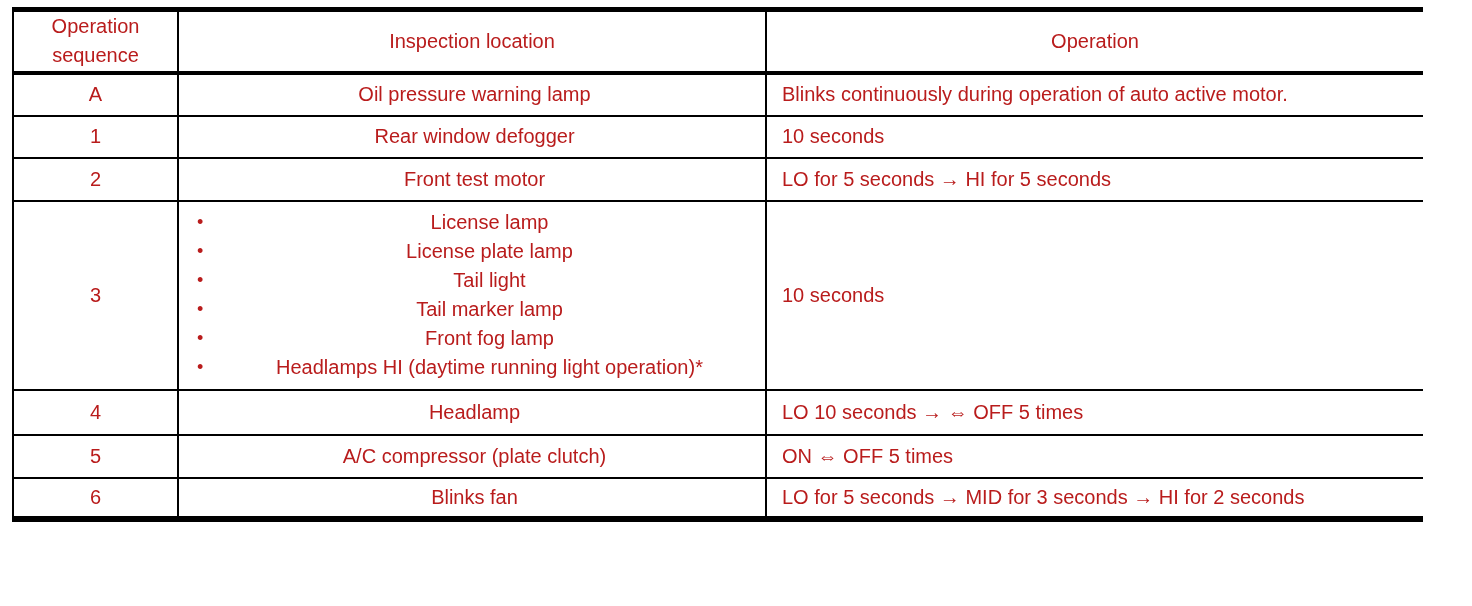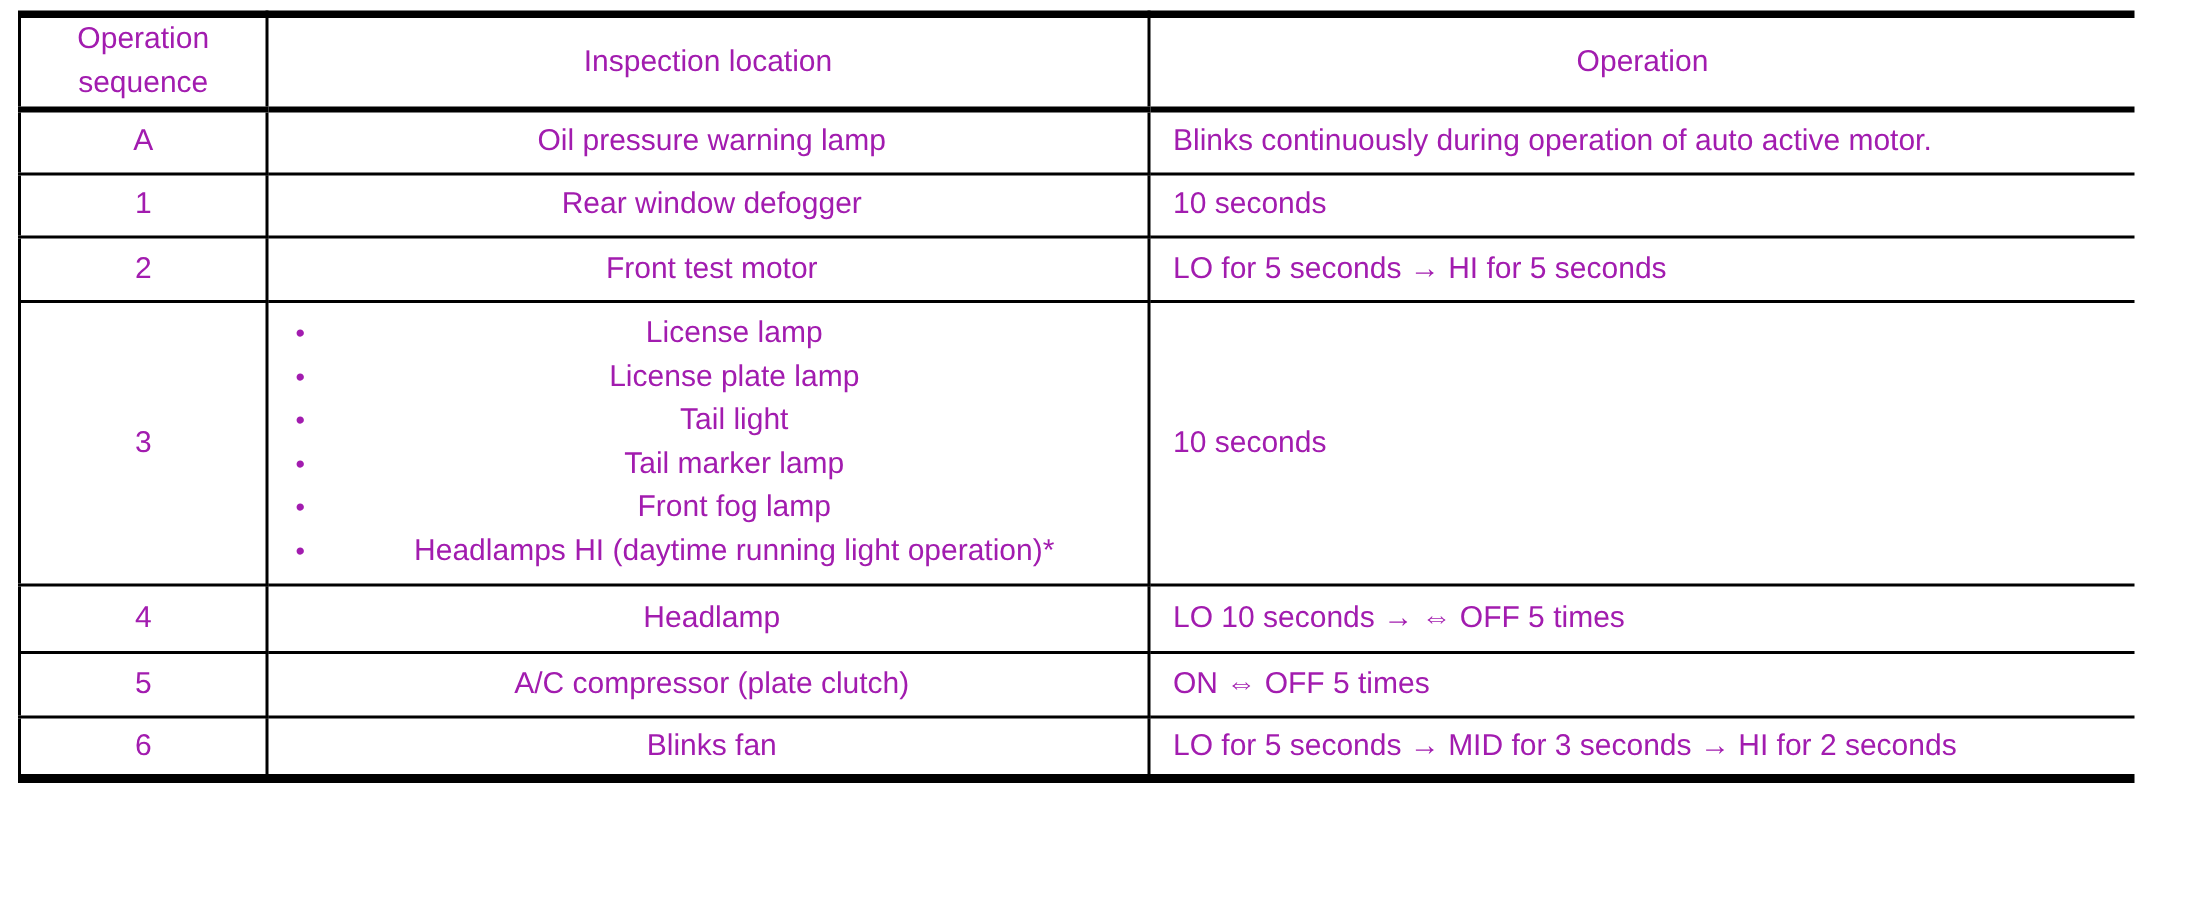--- a/index.html
+++ b/index.html
@@ -5,21 +5,21 @@
   html, body {
     margin: 0;
     padding: 0;
     background: #ffffff;
   }
   .page {
     position: relative;
     width: 1472px;
     height: 533px;
     background: #ffffff;
-    color: #a21caf;
+    color: #b91c1c;
     font-family: "Liberation Sans", "DejaVu Sans", sans-serif;
     font-size: 20px;
     overflow: hidden;
   }
   table.spec-table {
     position: absolute;
     left: 12px;
     top: 7px;
     width: 1410px;
     border-collapse: collapse;

